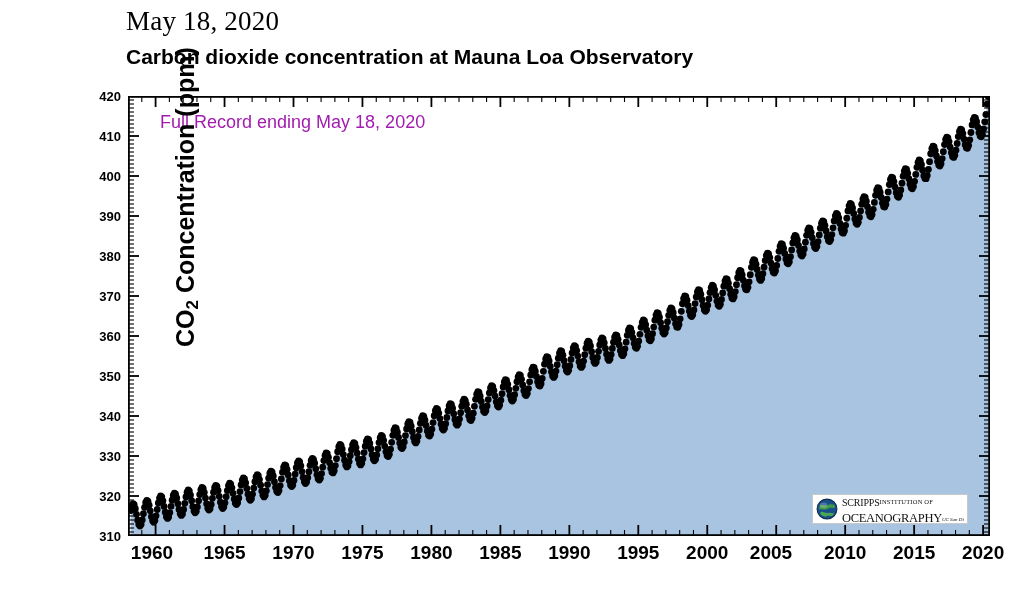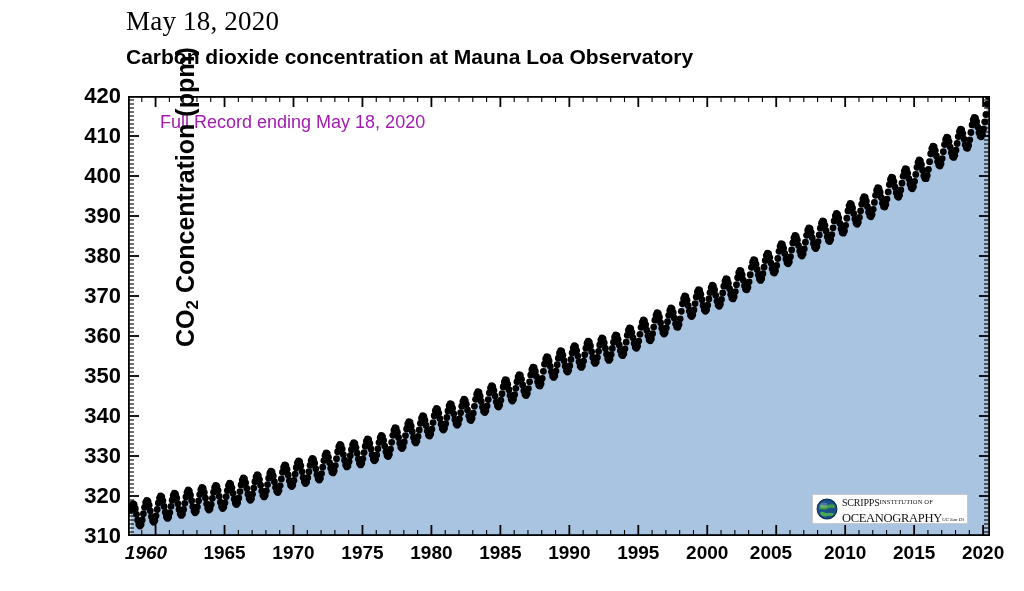--- a/index.html
+++ b/index.html
@@ -76,21 +76,21 @@
     font-size: 17px;
     vertical-align: -4px;
   }
   .ytick-label {
     position: absolute;
     right: 100%;
     margin-right: 7px;
     transform: translateY(-50%);
     font-family: "Liberation Sans", sans-serif;
     font-weight: bold;
-    font-size: 22px;
+    font-size: 13px;
     color: #000000;
     white-space: nowrap;
   }
   .xtick-label {
     position: absolute;
     top: 100%;
     margin-top: 6px;
     transform: translateX(-50%);
     font-family: "Liberation Sans", sans-serif;
     font-weight: bold;
@@ -1282,21 +1282,21 @@
       <div class="ytick-label" style="top: 360px;">330</div>
       <div class="ytick-label" style="top: 320px;">340</div>
       <div class="ytick-label" style="top: 280px;">350</div>
       <div class="ytick-label" style="top: 240px;">360</div>
       <div class="ytick-label" style="top: 200px;">370</div>
       <div class="ytick-label" style="top: 160px;">380</div>
       <div class="ytick-label" style="top: 120px;">390</div>
       <div class="ytick-label" style="top: 80px;">400</div>
       <div class="ytick-label" style="top: 40px;">410</div>
       <div class="ytick-label" style="top: 0px;">420</div>
-      <div class="xtick-label" style="left: 18px; font-style: italic;">1960</div>
+      <div class="xtick-label" style="left: 24px;">1960</div>
       <div class="xtick-label" style="left: 96.544px;">1965</div>
       <div class="xtick-label" style="left: 165.504px; text-align: right;">1970</div>
       <div class="xtick-label" style="left: 234.464px;">1975</div>
       <div class="xtick-label" style="left: 303.424px;">1980</div>
       <div class="xtick-label" style="left: 372.384px;">1985</div>
       <div class="xtick-label" style="left: 441.344px;">1990</div>
       <div class="xtick-label" style="left: 510.304px;">1995</div>
       <div class="xtick-label" style="left: 579.264px;">2000</div>
       <div class="xtick-label" style="left: 643px;">2005</div>
       <div class="xtick-label" style="left: 717.184px;">2010</div>

